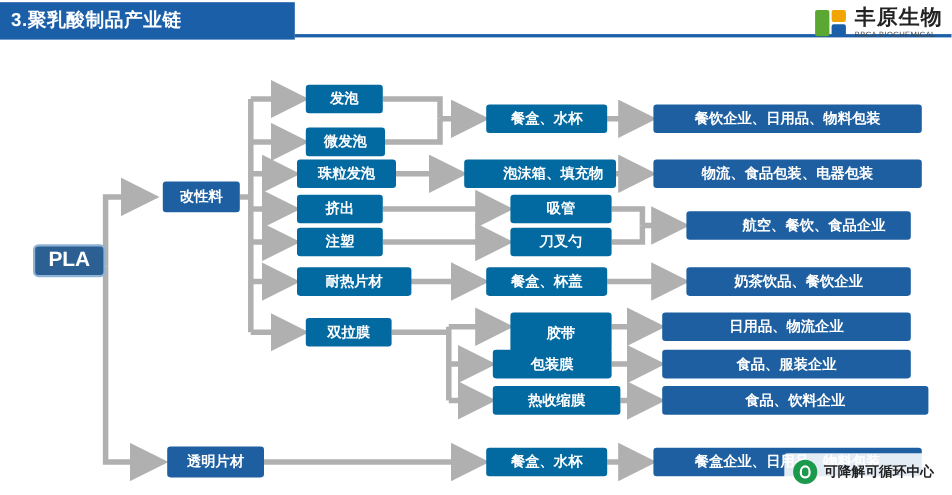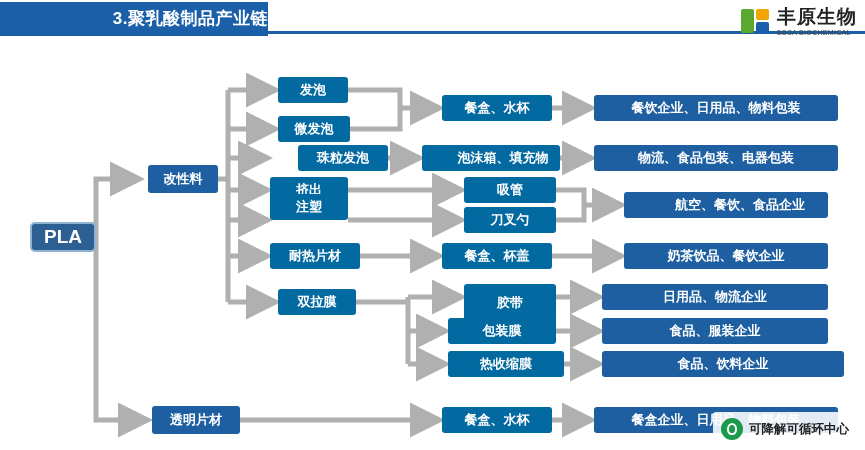--- a/index.html
+++ b/index.html
@@ -3,21 +3,21 @@
 <meta charset="utf-8">
 <style>
   html,body{margin:0;padding:0;background:#fff;}
   body{width:865px;height:450px;font-family:"Liberation Sans","DejaVu Sans",sans-serif;overflow:hidden;}
   #root{position:relative;width:865px;height:450px;background:#ffffff;}
 
   
   .header{position:absolute;left:0;top:0;width:865px;height:44px;background:#ffffff;}
   .title-bar{position:absolute;left:0;top:2px;width:268px;height:34px;background:#1a5fa8;
              color:#ffffff;font-size:17px;font-weight:bold;line-height:34px;padding-left:10px;
-             box-sizing:border-box;letter-spacing:0.5px;text-align:right;}
+             box-sizing:border-box;letter-spacing:0.5px;}
   .title-rule{position:absolute;left:268px;top:31px;width:597px;height:3px;background:#1a5fa8;}
   .logo{position:absolute;right:8px;top:3px;height:36px;display:flex;align-items:center;gap:6px;}
   .logo-mark{width:30px;height:30px;position:relative;}
   .logo-mark .lm-g{position:absolute;left:0;top:3px;width:13px;height:24px;background:#5aa832;border-radius:2px;}
   .logo-mark .lm-o{position:absolute;left:15px;top:3px;width:13px;height:11px;background:#f0a500;border-radius:2px;}
   .logo-mark .lm-b{position:absolute;left:15px;top:16px;width:13px;height:11px;background:#1a5fa8;border-radius:2px;}
   .logo-txt{display:flex;flex-direction:column;line-height:1;}
   .logo-cn{font-size:19px;font-weight:bold;color:#222;letter-spacing:1px;}
   .logo-en{font-size:7px;color:#444;letter-spacing:0.3px;margin-top:3px;}
 
@@ -142,30 +142,30 @@
     <div class="node n-stage" style="left:152px;top:362px;width:88px;height:28px;">
       <span>透明片材</span>
     </div>
 
     <div class="node n-mid" style="left:278px;top:33px;width:70px;height:26px;">
       <span>发泡</span>
     </div>
     <div class="node n-mid" style="left:278px;top:72px;width:72px;height:26px;">
       <span>微发泡</span>
     </div>
-    <div class="node n-mid" style="left:270px;top:101px;width:90px;height:26px;margin-left:28px;">
+    <div class="node n-mid" style="left:270px;top:101px;width:90px;height:26px;">
       <span>珠粒发泡</span>
     </div>
     <div class="node n-mid" style="left:270px;top:133px;width:78px;height:26px;">
       <span>挤出</span>
     </div>
-    <div class="node n-mid" style="left:270px;top:150px;width:78px;height:26px;justify-content:center;">
+    <div class="node n-mid" style="left:270px;top:163px;width:78px;height:26px;justify-content:center;">
       <span>注塑</span>
     </div>
-    <div class="node n-mid" style="left:270px;top:199px;width:90px;height:26px;">
+    <div class="node n-mid" style="left:270px;top:199px;width:104px;height:26px;">
       <span>耐热片材</span>
     </div>
     <div class="node n-mid" style="left:278px;top:245px;width:78px;height:26px;">
       <span>双拉膜</span>
     </div>
 
     <div class="node n-mid" style="left:442px;top:51px;width:110px;height:26px;">
       <span>餐盒、水杯</span>
     </div>
     <div class="node n-mid" style="left:422px;top:101px;width:138px;height:26px;padding-left:24px;">

